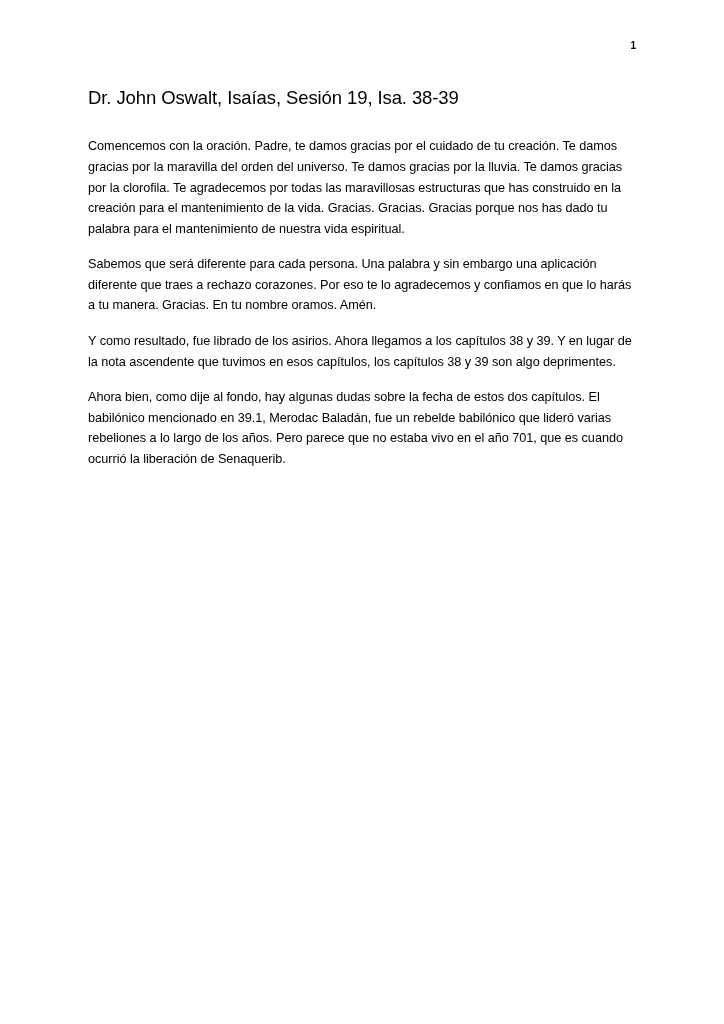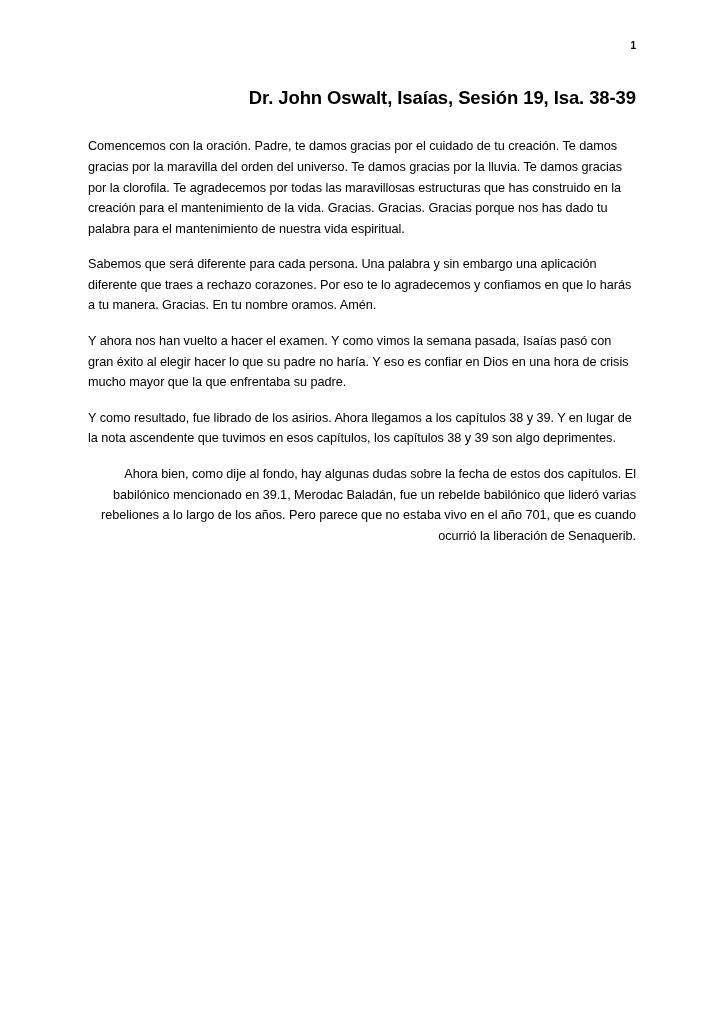--- a/index.html
+++ b/index.html
@@ -27,56 +27,54 @@
     top: 40px;
     right: 88px;
     font-size: 10px;
     font-weight: bold;
     letter-spacing: 0;
     color: #000;
   }
   .doc-title {
     margin: 0;
     padding-top: 44px;
-    text-align: right;
+    text-align: left;
     font-size: 18.5px;
-    font-weight: bold;
+    font-weight: normal;
     line-height: 1.32;
     letter-spacing: -0.1px;
   }
   .doc-title .line {
     display: block;
   }
   .body-text {
     margin-top: 26px;
   }
   .para {
     font-size: 12.7px;
     line-height: 1.62;
     text-align: left;
     margin: 0 0 15px 0;
     letter-spacing: -0.05px;
   }
   .para:last-child {
     margin-bottom: 0;
-    text-align: right;
   }
 </style>
 </head>
 <body>
 
 <div class="page">
 
   <div class="page-number">1</div>
 
   <h1 class="doc-title">
     <span class="line">Dr. John Oswalt, Isaías, Sesión 19, Isa. 38-39</span>
   </h1>
 
   <div class="body-text">
     <p class="para">Comencemos con la oración. Padre, te damos gracias por el cuidado de tu creación. Te damos gracias por la maravilla del orden del universo. Te damos gracias por la lluvia. Te damos gracias por la clorofila. Te agradecemos por todas las maravillosas estructuras que has construido en la creación para el mantenimiento de la vida. Gracias. Gracias. Gracias porque nos has dado tu palabra para el mantenimiento de nuestra vida espiritual.</p>
     <p class="para">Sabemos que será diferente para cada persona. Una palabra y sin embargo una aplicación diferente que traes a rechazo corazones. Por eso te lo agradecemos y confiamos en que lo harás a tu manera. Gracias. En tu nombre oramos. Amén.</p>
-    <p class="para">Y ahora nos han vuelto a hacer el examen. Y como vimos la semana pasada, Isaías pasó con gran éxito al elegir hacer lo que su padre no haría. Y eso es confiar en Dios en una hora de crisis mucho mayor que la que enfrentaba su padre.</p>
     <p class="para">Y como resultado, fue librado de los asirios. Ahora llegamos a los capítulos 38 y 39. Y en lugar de la nota ascendente que tuvimos en esos capítulos, los capítulos 38 y 39 son algo deprimentes.</p>
     <p class="para">Ahora bien, como dije al fondo, hay algunas dudas sobre la fecha de estos dos capítulos. El babilónico mencionado en 39.1, Merodac Baladán, fue un rebelde babilónico que lideró varias rebeliones a lo largo de los años. Pero parece que no estaba vivo en el año 701, que es cuando ocurrió la liberación de Senaquerib.</p>
   </div>
 
 </div>
 
 </body></html>

